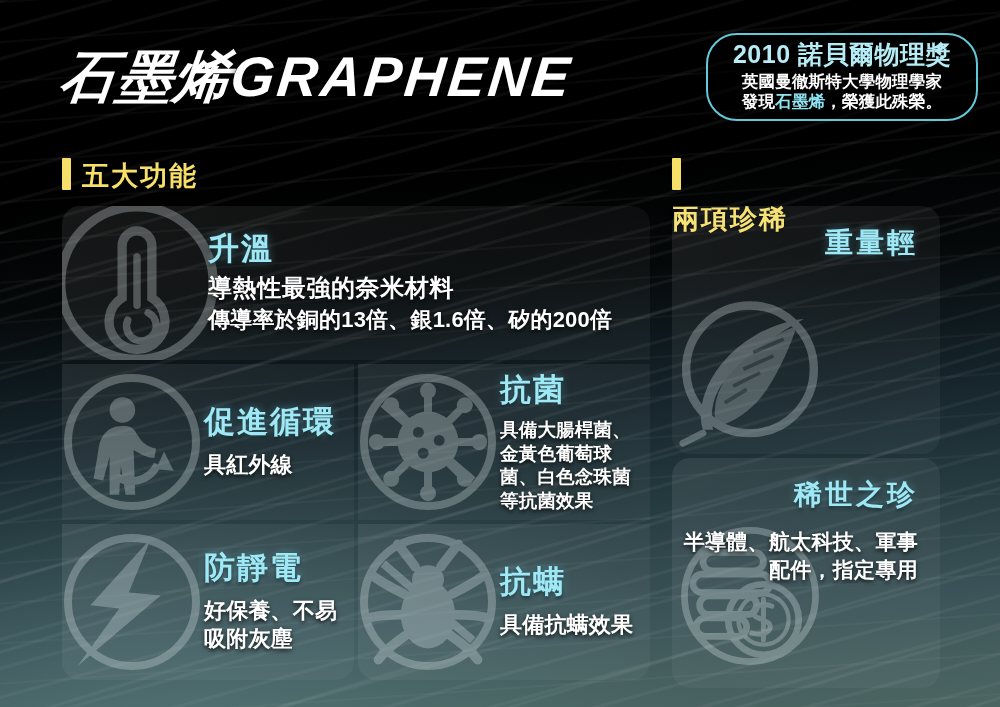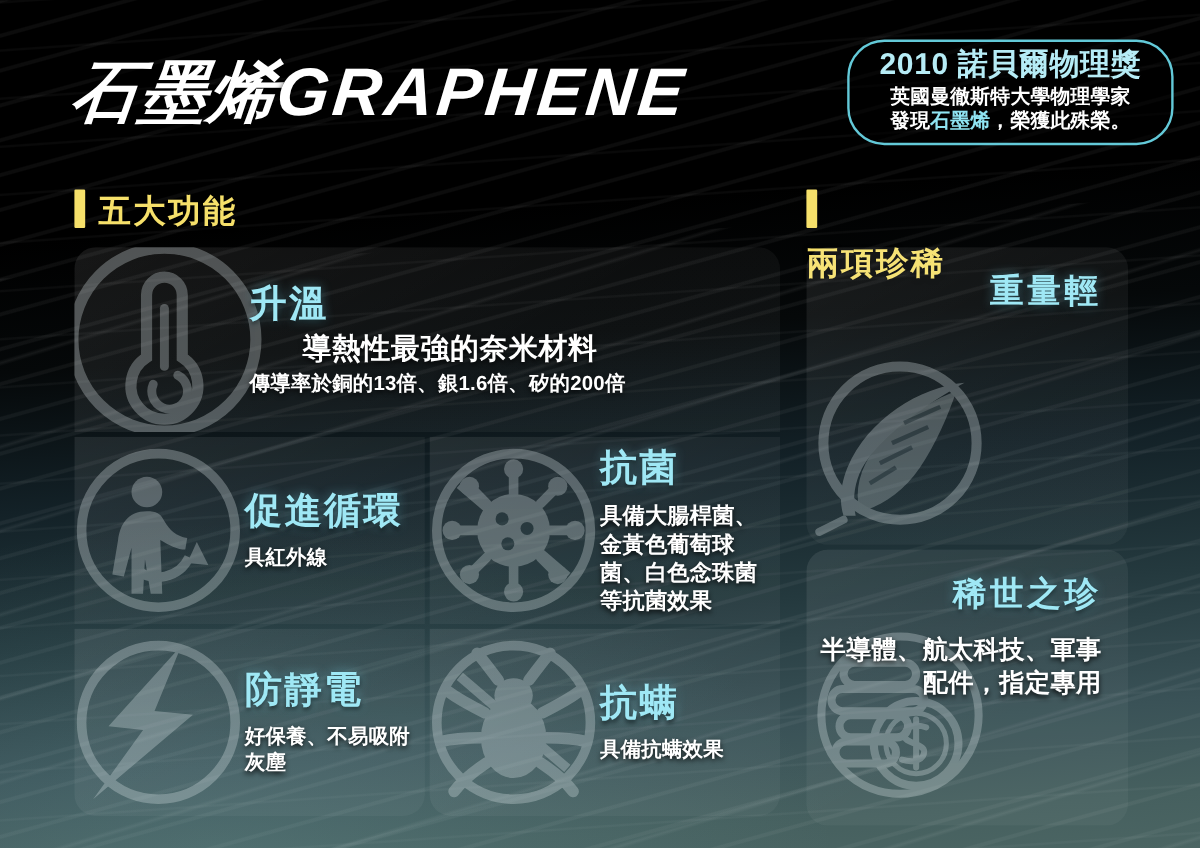--- a/index.html
+++ b/index.html
@@ -221,26 +221,25 @@
     text-shadow: 0 0 9px rgba(130,225,245,0.45), 0 2px 4px rgba(0,0,0,0.85);
   }
   .c-lead {
     color: #ffffff;
     font-weight: bold;
     font-size: 24px;
     letter-spacing: 0.6px;
     line-height: 1.25;
     margin-top: 6px;
     text-shadow: 0 2px 4px rgba(0,0,0,0.85);
-    padding-left: 44px;
   }
   .c-desc {
     color: #ffffff;
     font-weight: bold;
-    font-size: 17px;
+    font-size: 22px;
     letter-spacing: 0.2px;
     line-height: 1.3;
     margin-top: 3px;
     text-shadow: 0 2px 4px rgba(0,0,0,0.85);
   }
   .c-desc.sm { font-size: 18.5px; line-height: 1.27; }
   .c-desc.gap { margin-top: 11px; }
 
   
   .right-col .card { align-items: flex-start; }

